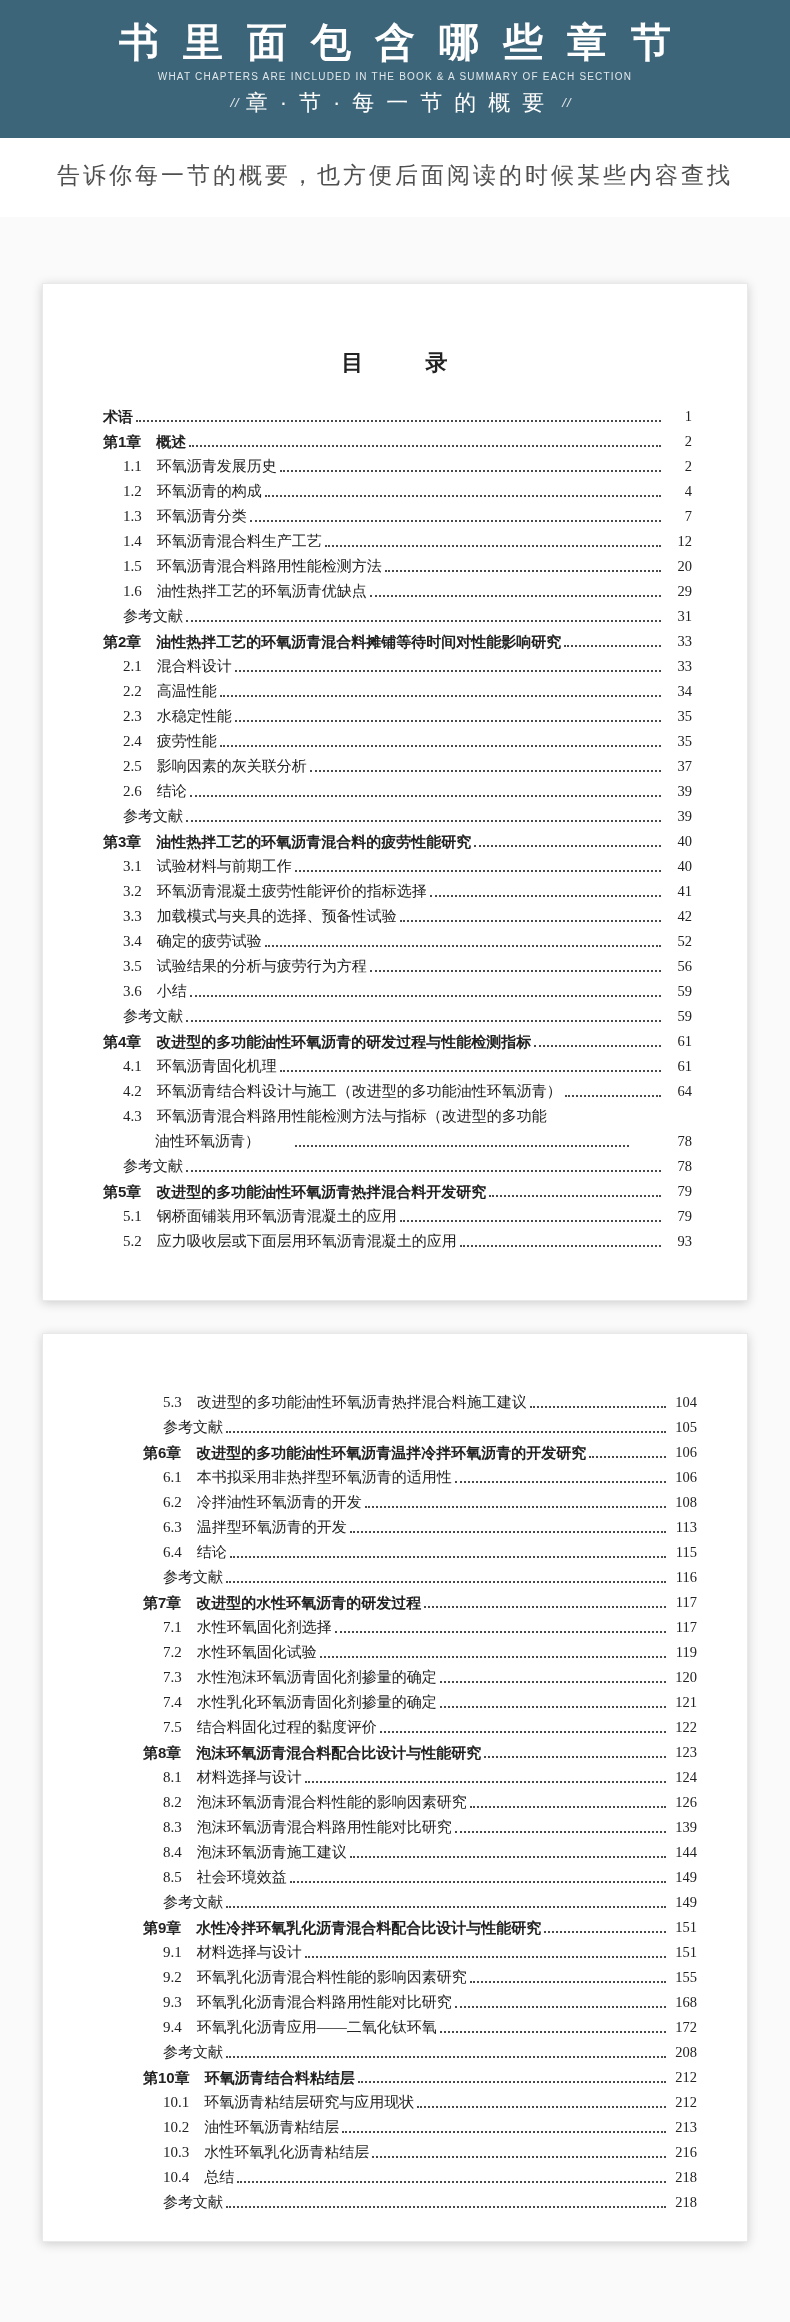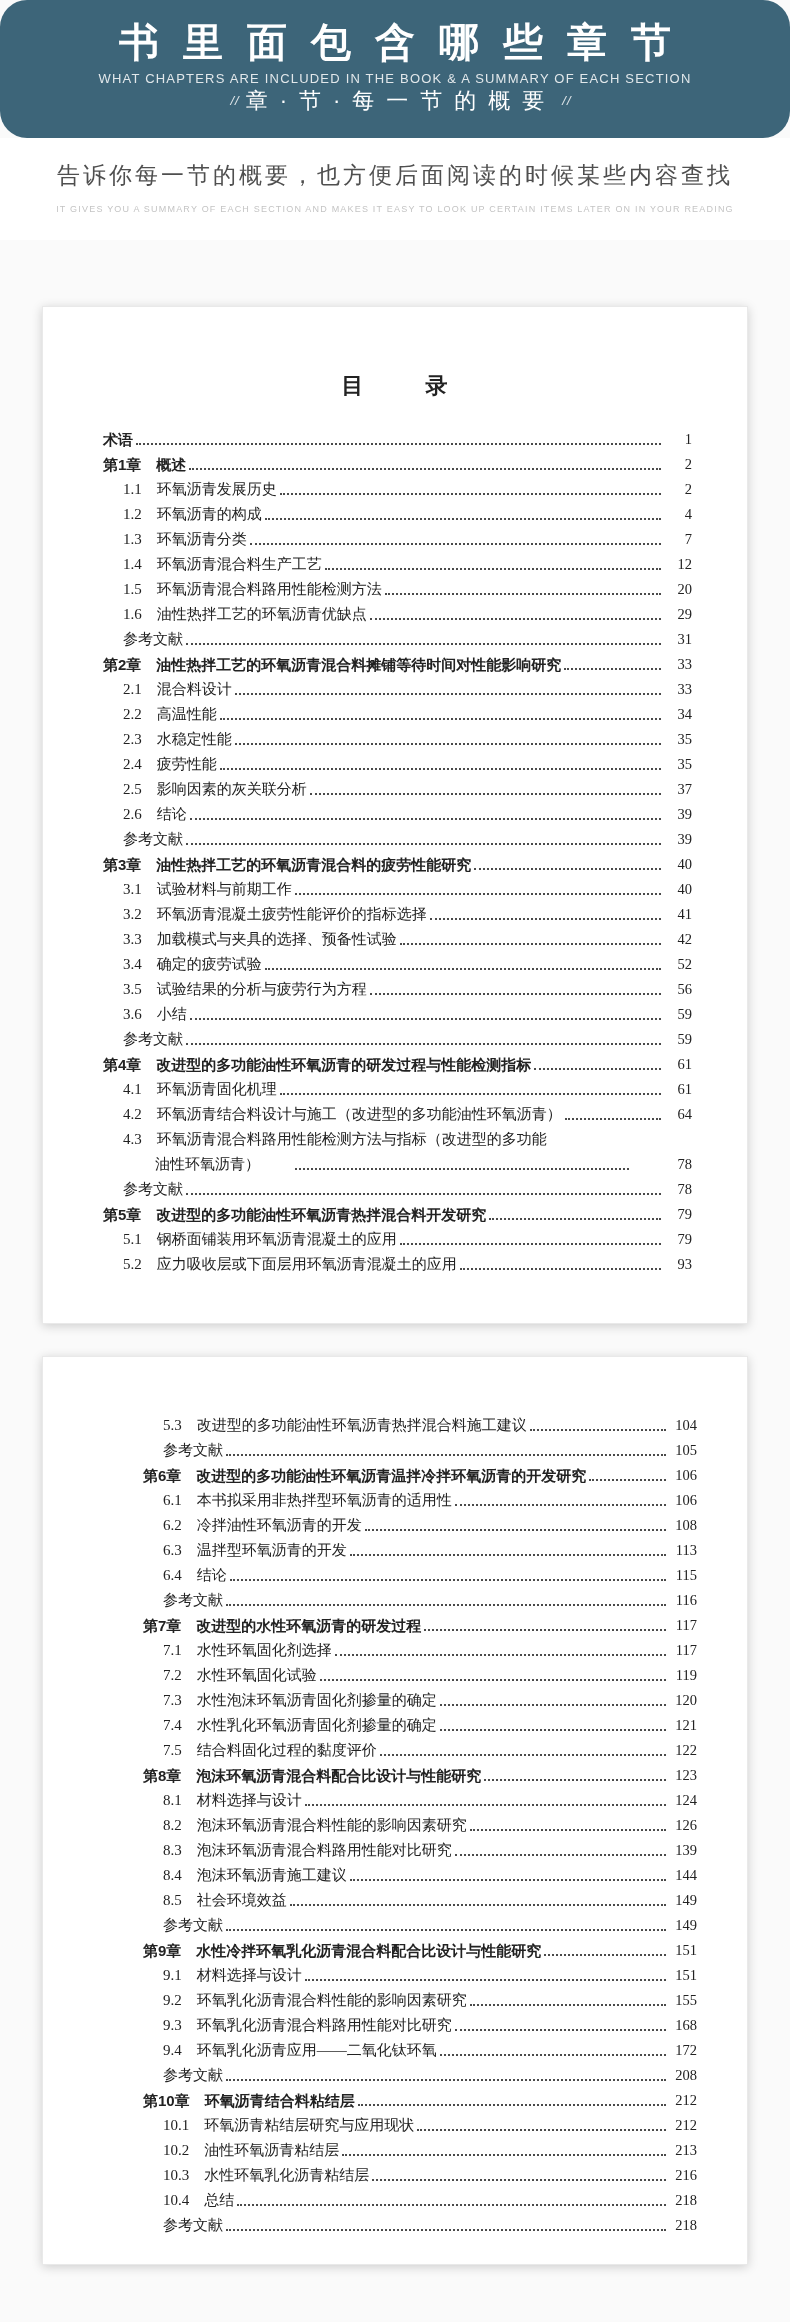--- a/index.html
+++ b/index.html
@@ -15,39 +15,38 @@
     font-family: "Liberation Sans", sans-serif;
   }
 
   
   .hero {
     height: 138px;
     background: var(--header-bg, #3d6579);
     color: var(--header-text, #ffffff);
     text-align: center;
     padding-top: 20px;
-    border-radius: 27px;
   }
   .hero-title {
     font-size: 40px;
     font-weight: 700;
     letter-spacing: 24px;
     text-indent: 24px;
     line-height: 44px;
     white-space: nowrap;
   }
   .hero-en {
     margin-top: 7px;
-    font-size: 13px;
+    font-size: 10px;
     letter-spacing: 1.2px;
     color: rgba(255,255,255,0.85);
     white-space: nowrap;
   }
   .hero-sub {
-    margin-top: 0;
+    margin-top: 6px;
     font-size: 22px;
     letter-spacing: 12px;
     text-indent: 12px;
     white-space: nowrap;
   }
   .hero-sub .decor {
     font-size: 13px;
     letter-spacing: 1px;
     text-indent: 0;
     opacity: 0.85;
@@ -142,21 +141,20 @@
   <header class="hero">
     <div class="hero-title">书里面包含哪些章节</div>
     <div class="hero-en">WHAT CHAPTERS ARE INCLUDED IN THE BOOK &amp; A SUMMARY OF EACH SECTION</div>
     <div class="hero-sub">
       <span class="decor">//</span><span>章·节·每一节的概要</span><span class="decor">//</span>
     </div>
   </header>
 
   <section class="intro">
     <div class="intro-cn">告诉你每一节的概要，也方便后面阅读的时候某些内容查找</div>
-    <div class="intro-en">IT GIVES YOU A SUMMARY OF EACH SECTION AND MAKES IT EASY TO LOOK UP CERTAIN ITEMS LATER ON IN YOUR READING</div>
   </section>
 
   <section class="pages">
 
     <div class="book-page page-1">
       <div class="toc-title">目　　录</div>
       <div class="toc-list" id="page1-entries">
           <div class="toc-row lvl-top">
             <span class="toc-label">术语</span>
             <span class="toc-leader"></span>

